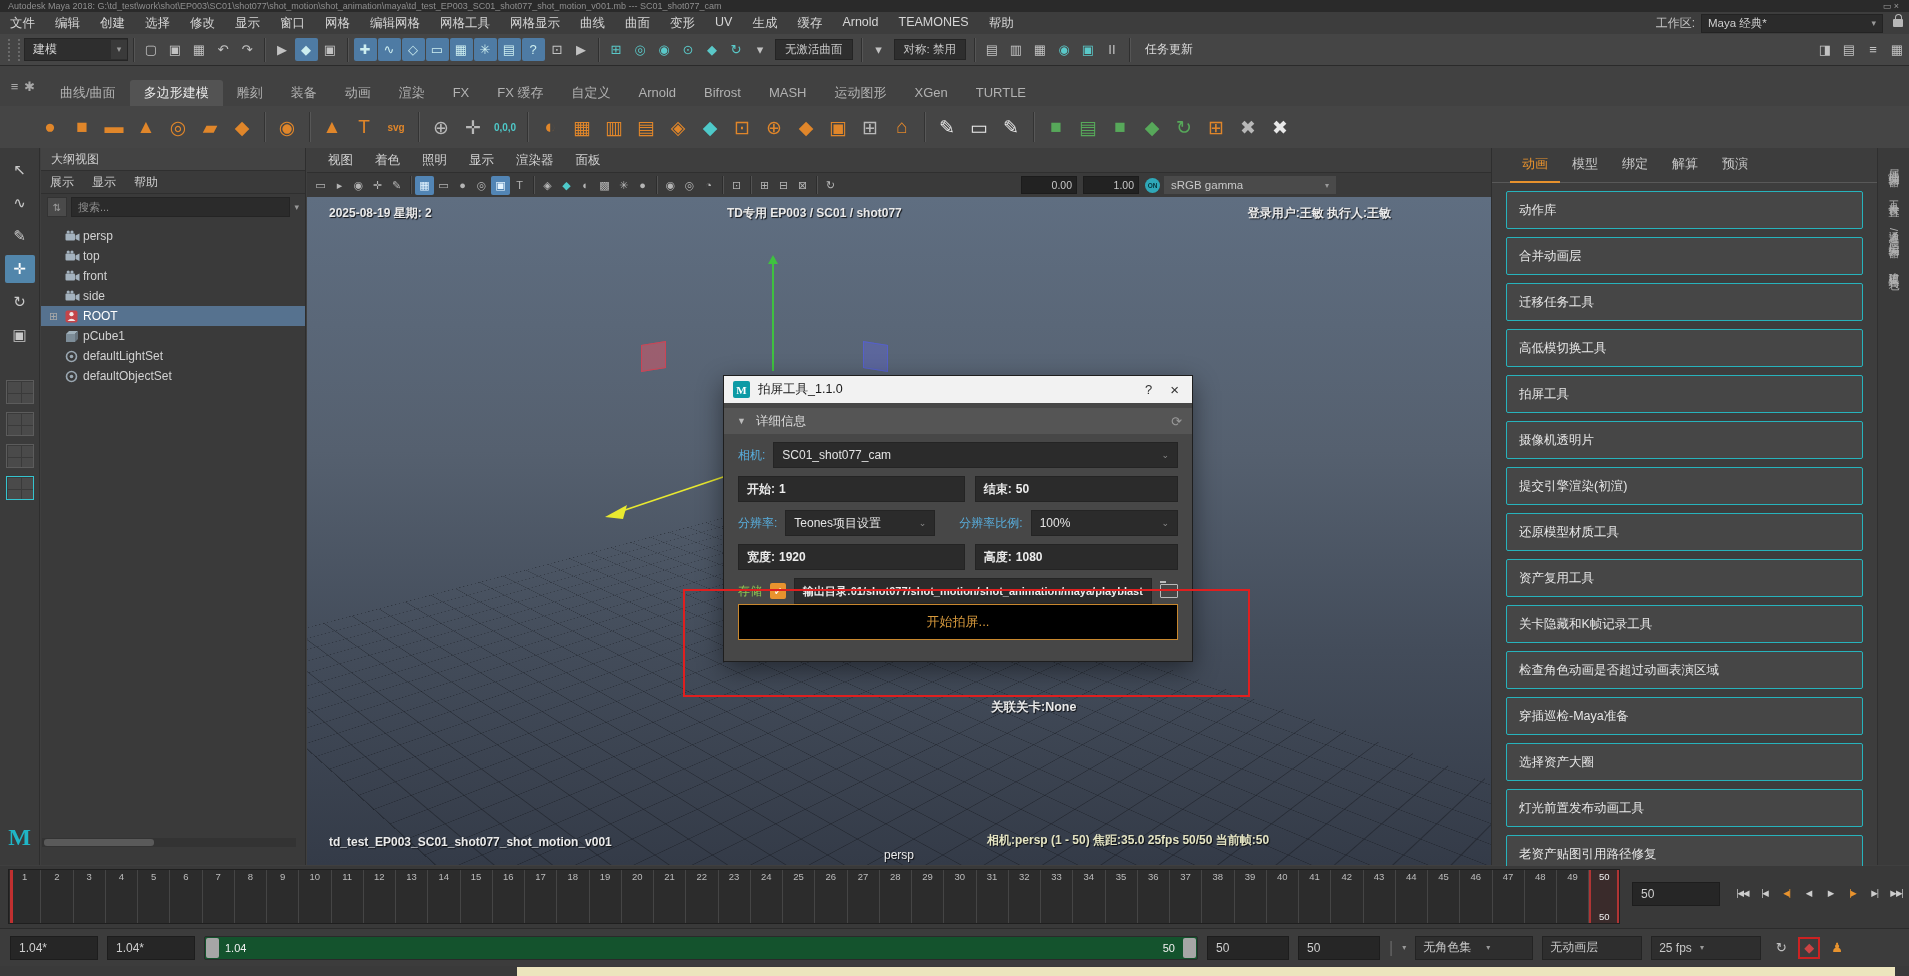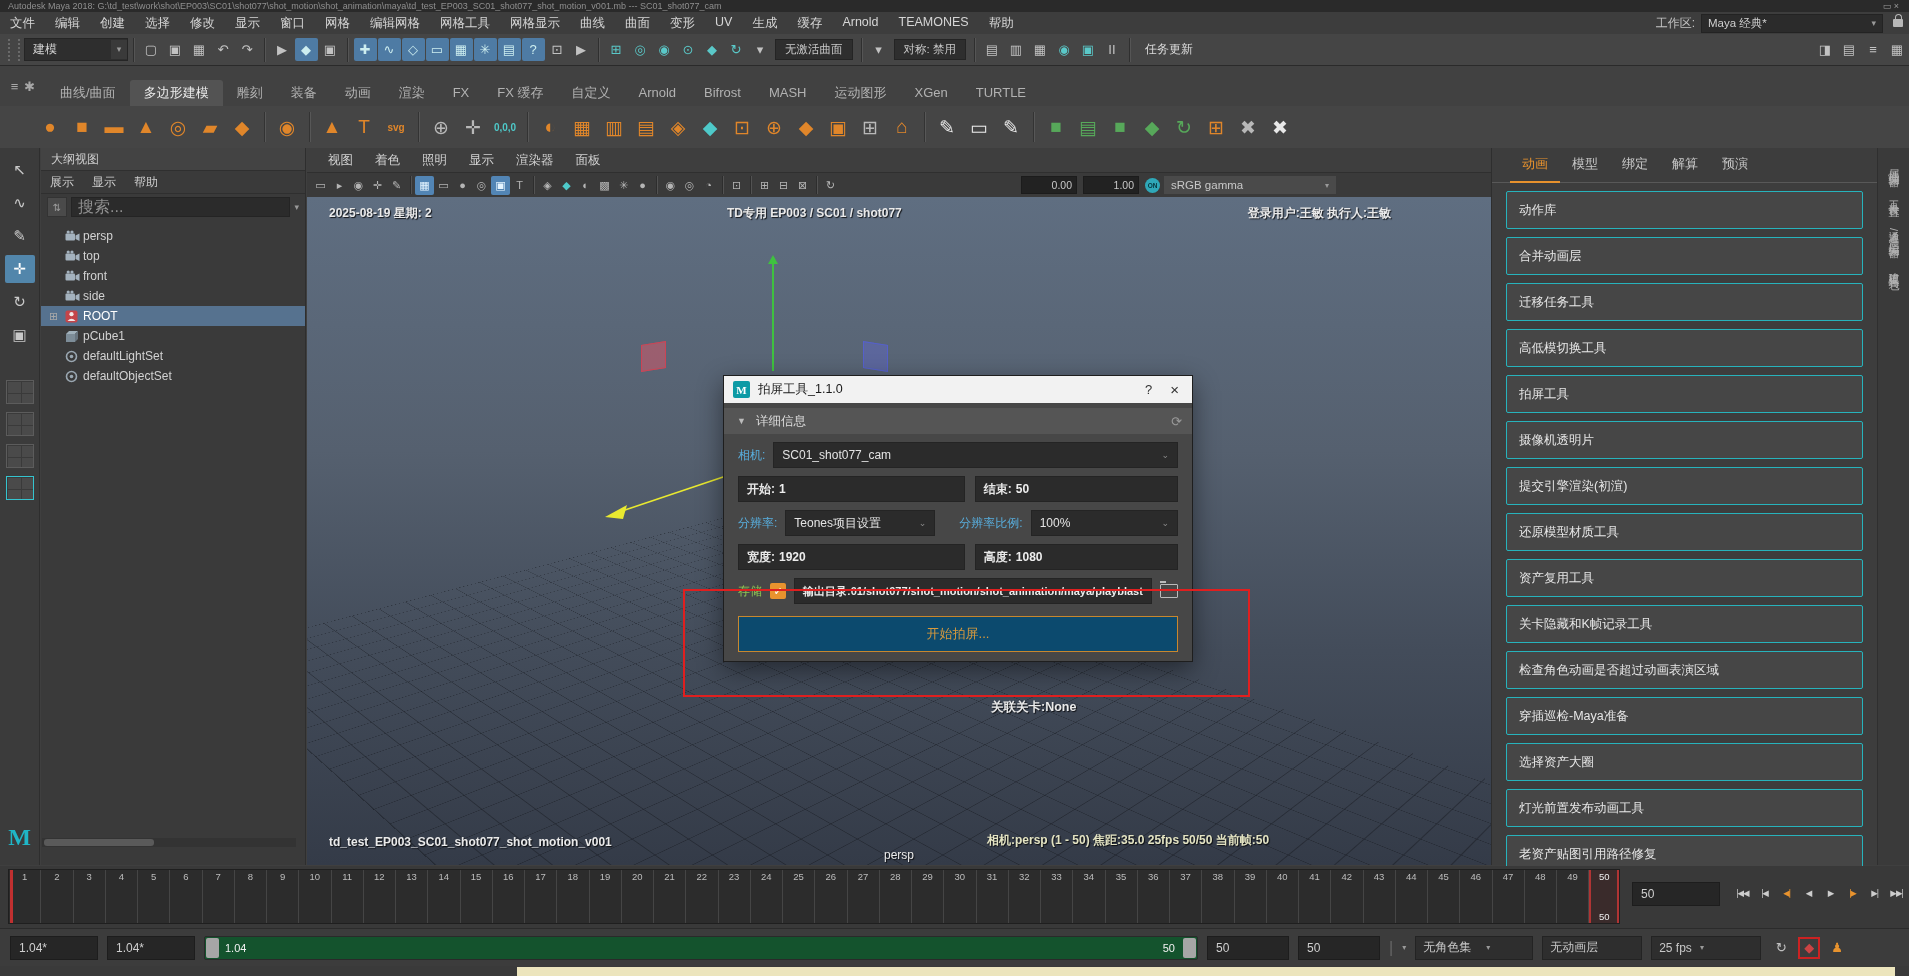--- a/index.html
+++ b/index.html
@@ -63,21 +63,21 @@
   .mayalogo{margin-top:auto;margin-bottom:14px;font-size:24px;font-weight:bold;color:#20b6c7;font-family:"Liberation Serif","DejaVu Serif",serif;}
   
   .outliner{left:41px;top:148px;width:265px;height:717px;background:#3a3a3a;border-right:1px solid #2e2e2e;box-sizing:border-box;}
   .phead{height:22px;background:#434343;border-bottom:1px solid #2f2f2f;font-size:12px;color:#cccccc;
          display:flex;align-items:center;padding-left:10px;}
   .pmenus{height:22px;border-bottom:1px solid #2f2f2f;display:flex;align-items:center;gap:0;font-size:12px;color:#cbcbcb;}
   .pmenus span{padding:0 9px;}
   .searchrow{height:26px;display:flex;align-items:center;padding:0 6px;gap:4px;}
   .fico{width:18px;height:18px;background:#4a4a4a;border:1px solid #333;color:#a0a0a0;font-size:10px;
         display:flex;align-items:center;justify-content:center;}
-  .searchbox{flex:1;height:18px;background:#2b2b2b;border:1px solid #242424;color:#909090;font-size:16px;
+  .searchbox{flex:1;height:18px;background:#2b2b2b;border:1px solid #242424;color:#909090;font-size:11px;
              display:flex;align-items:center;padding:0 6px;}
   .otree{padding-top:6px;font-size:12px;color:#d2d2d2;}
   .orow{height:20px;display:flex;align-items:center;padding-left:8px;}
   .orow .exp{width:16px;color:#a8a8a8;font-size:11px;}
   .orow .oic{width:18px;display:flex;align-items:center;}
   .orow.sel{background:#56728f;color:#fff;}
   .oscroll{position:absolute;right:1px;top:150px;width:9px;height:690px;background:#333;}
   .oscroll .thumb{position:absolute;left:1px;top:2px;width:7px;height:58px;background:#5a5a5a;border-radius:3px;}
   .ohscroll{position:absolute;left:42px;top:838px;width:254px;height:9px;background:#333;}
   .ohscroll .thumb{position:absolute;left:2px;top:1px;width:110px;height:7px;background:#5a5a5a;border-radius:3px;}
@@ -128,21 +128,21 @@
   .dcombo{flex:1;height:24px;background:#2b2b2b;border:1px solid #242424;display:flex;align-items:center;
           padding:0 8px;font-size:12px;color:#e4e4e4;}
   .dcombo .chev{margin-left:auto;color:#8a8a8a;font-size:9px;}
   .dfield{height:24px;background:#2b2b2b;border:1px solid #242424;display:flex;align-items:center;
           padding:0 8px;font-size:12px;color:#ededed;font-weight:bold;}
   .dfield .dim{font-weight:bold;color:#e8e8e8;margin-right:4px;}
   .chk{width:16px;height:16px;background:#e8932e;border-radius:2px;color:#fff;font-size:11px;font-weight:bold;
        display:flex;align-items:center;justify-content:center;margin-right:8px;}
   .folder{width:16px;height:12px;border:1.5px solid #bbb;border-radius:1px;position:relative;margin-left:8px;}
   .folder:before{content:"";position:absolute;left:-1px;top:-4px;width:6px;height:2px;background:#bbb;}
-  .dbutton{margin:12px 14px 0;height:34px;border:1.5px solid #c8872e;background:#0c4a6e;color:#d89a3d;
+  .dbutton{margin:0 14px 0;height:34px;border:1.5px solid #c8872e;background:#000000;color:#d89a3d;
            font-size:13px;display:flex;align-items:center;justify-content:center;}
   .redrect{position:absolute;left:376px;top:392px;width:563px;height:104px;border:2px solid #e01f1f;z-index:6;}
   
   .rightpanel{left:1491px;top:148px;width:386px;height:717px;background:#3d3d3d;border-left:1px solid #2e2e2e;box-sizing:border-box;}
   .rtabs{height:34px;display:flex;align-items:flex-end;padding-left:18px;gap:0;border-bottom:1px solid #585858;}
   .rtab{font-size:13px;color:#c8c8c8;padding:0 12px 8px;border-bottom:2px solid transparent;margin-bottom:-1px;}
   .rtab.active{color:#e8922d;border-bottom:2px solid #e8922d;}
   .rbtn{height:36px;margin:8px 14px 0;border:1px solid #27b3bc;border-radius:2px;background:#464646;
         color:#e6e6e6;font-size:12.5px;display:flex;align-items:center;padding-left:12px;}
   .rightstrip{left:1877px;top:148px;width:32px;height:717px;background:#3a3a3a;border-left:1px solid #2f2f2f;

